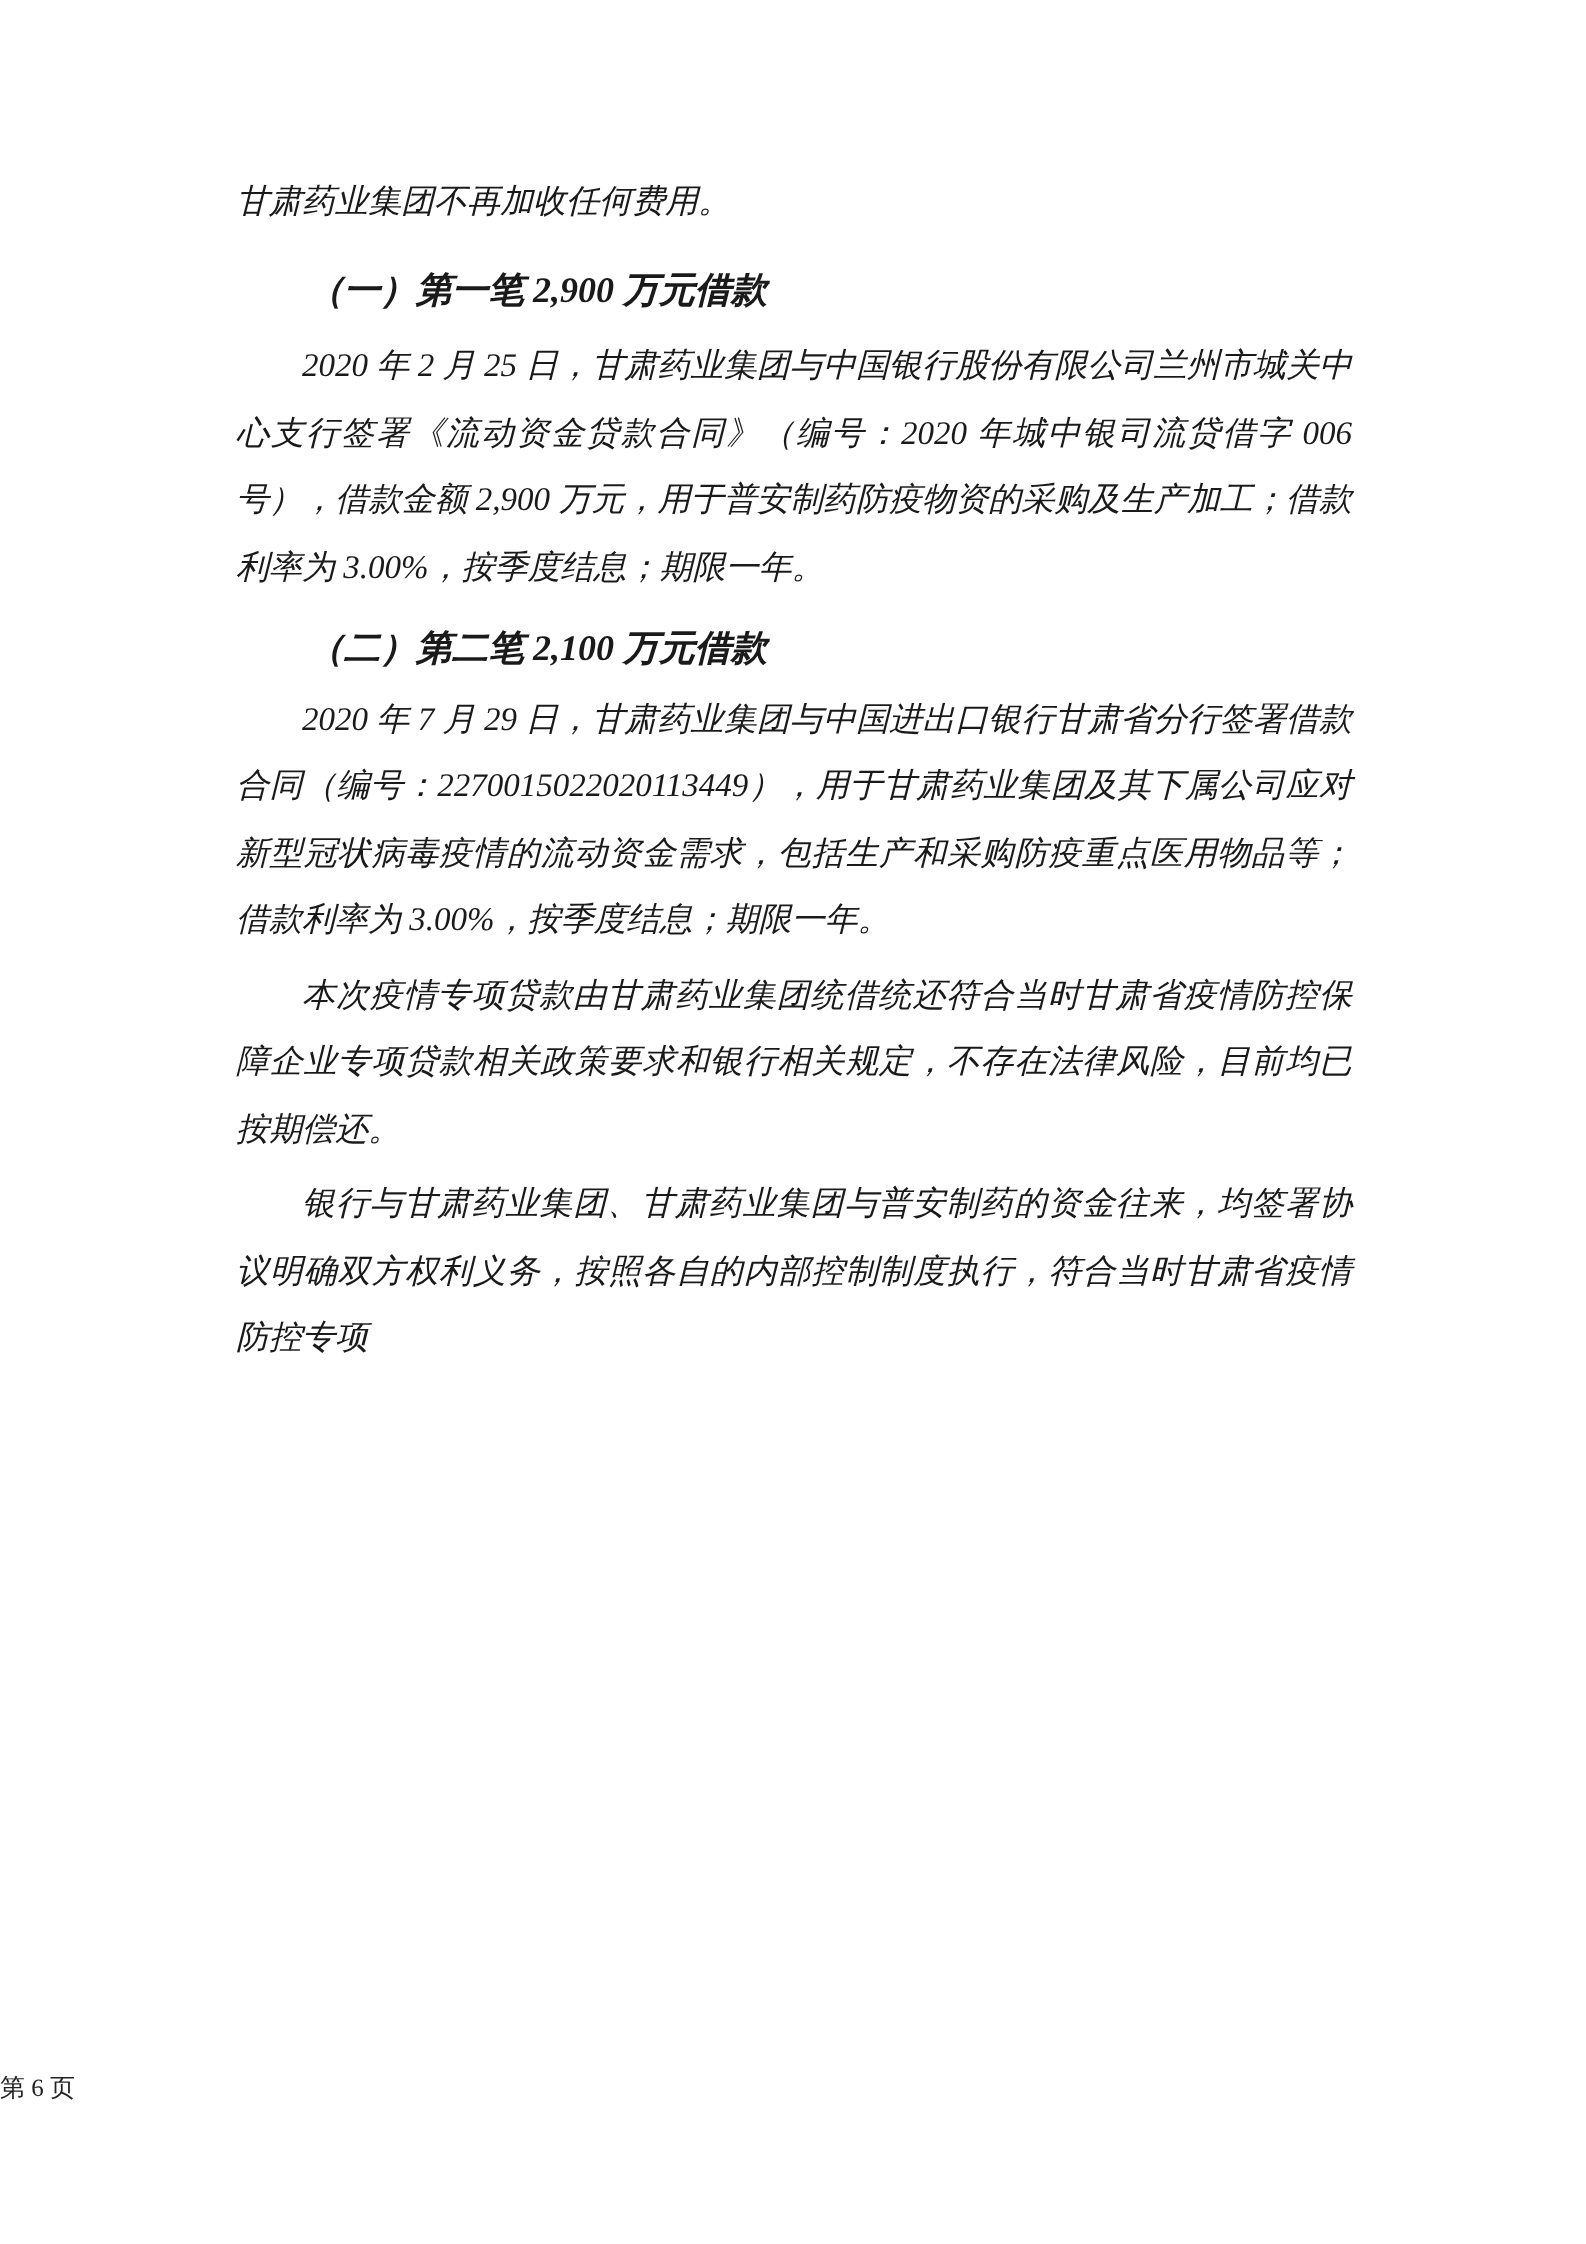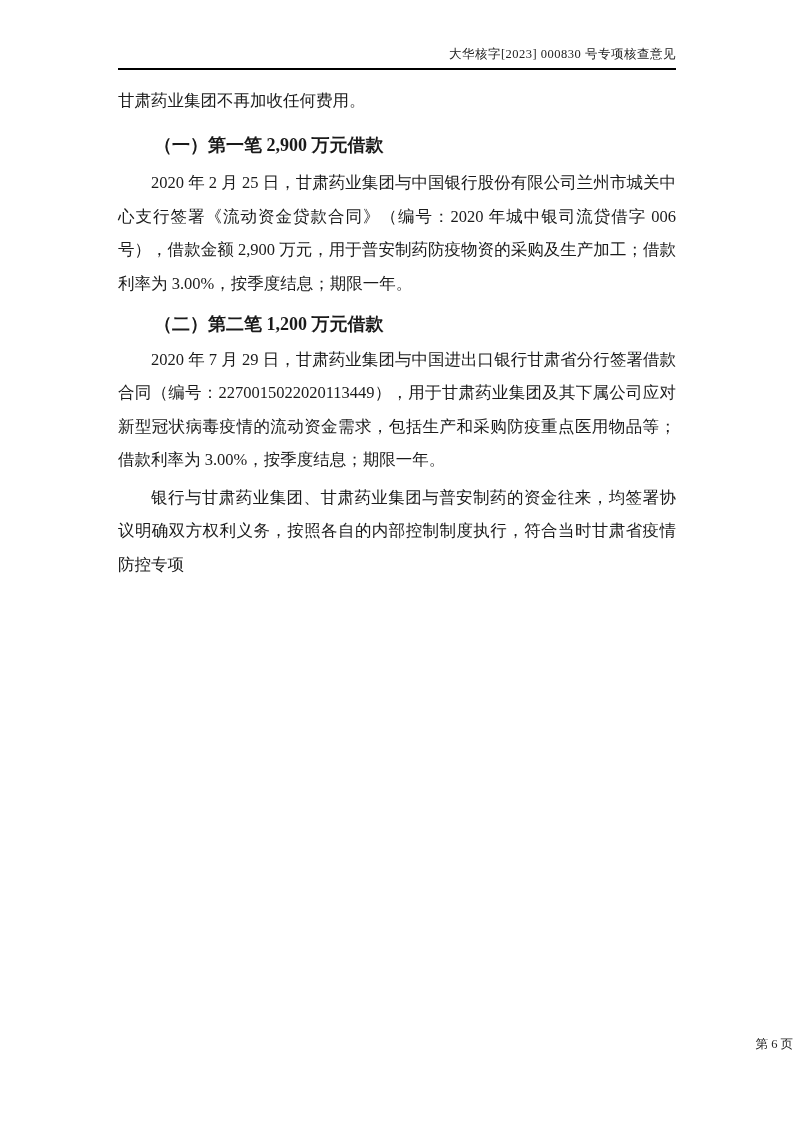--- a/index.html
+++ b/index.html
@@ -34,20 +34,21 @@
     left: 118px;
     width: 558px;
     font-size: 16.5px;
     line-height: 33.5px;
     text-align: justify;
     text-justify: inter-ideograph;
   }
   .content p, .content .heading {
     margin: 0;
     padding: 0;
+    font-style: italic;
   }
   .para {
     text-indent: 2em;
   }
   .para.no-indent {
     text-indent: 0;
   }
   .heading {
     text-indent: 2em;
     font-weight: bold;
@@ -58,49 +59,47 @@
   .mt2  { margin-top: 2px !important; }
   .mt4  { margin-top: 4px !important; }
   .mt8  { margin-top: 8px !important; }
   .mt11 { margin-top: 11px !important; }
   .mt16 { margin-top: 16px !important; }
   .footer {
     position: absolute;
     top: 1036px;
     left: 0;
     width: 793px;
-    text-align: right;
+    text-align: left;
     font-size: 12.5px;
     color: #222;
   }
 </style>
 </head>
 <body>
 
 <div class="page">
 
-  <div class="header">
-    <span>大华核字[2023] 000830 号专项核查意见</span>
-  </div>
 
   <div class="content">
     <p class="para no-indent mt0">甘肃药业集团不再加收任何费用。</p>
 
 
     <div class="heading mt11">（一）第一笔 2,900 万元借款</div>
 
     <p class="para mt4">2020 年 2 月 25 日，甘肃药业集团与中国银行股份有限公司兰州市城关中心支行签署《流动资金贷款合同》（编号：2020 年城中银司流贷借字 006 号），借款金额 2,900 万元，用于普安制药防疫物资的采购及生产加工；借款利率为 3.00%，按季度结息；期限一年。</p>
 
 
-    <div class="heading mt8">（二）第二笔 1,200 万元借款</div>
+    <div class="heading mt8">（二）第二笔 2,100 万元借款</div>
 
     <p class="para mt1">2020 年 7 月 29 日，甘肃药业集团与中国进出口银行甘肃省分行签署借款合同（编号：2270015022020113449），用于甘肃药业集团及其下属公司应对新型冠状病毒疫情的流动资金需求，包括生产和采购防疫重点医用物品等；借款利率为 3.00%，按季度结息；期限一年。</p>
 
 
 
+    <p class="para mt4">本次疫情专项贷款由甘肃药业集团统借统还符合当时甘肃省疫情防控保障企业专项贷款相关政策要求和银行相关规定，不存在法律风险，目前均已按期偿还。</p>
 
     <p class="para mt4">银行与甘肃药业集团、甘肃药业集团与普安制药的资金往来，均签署协议明确双方权利义务，按照各自的内部控制制度执行，符合当时甘肃省疫情防控专项</p>
   </div>
 
   <div class="footer">
     <span>第 6 页</span>
   </div>
 
 </div>
 

